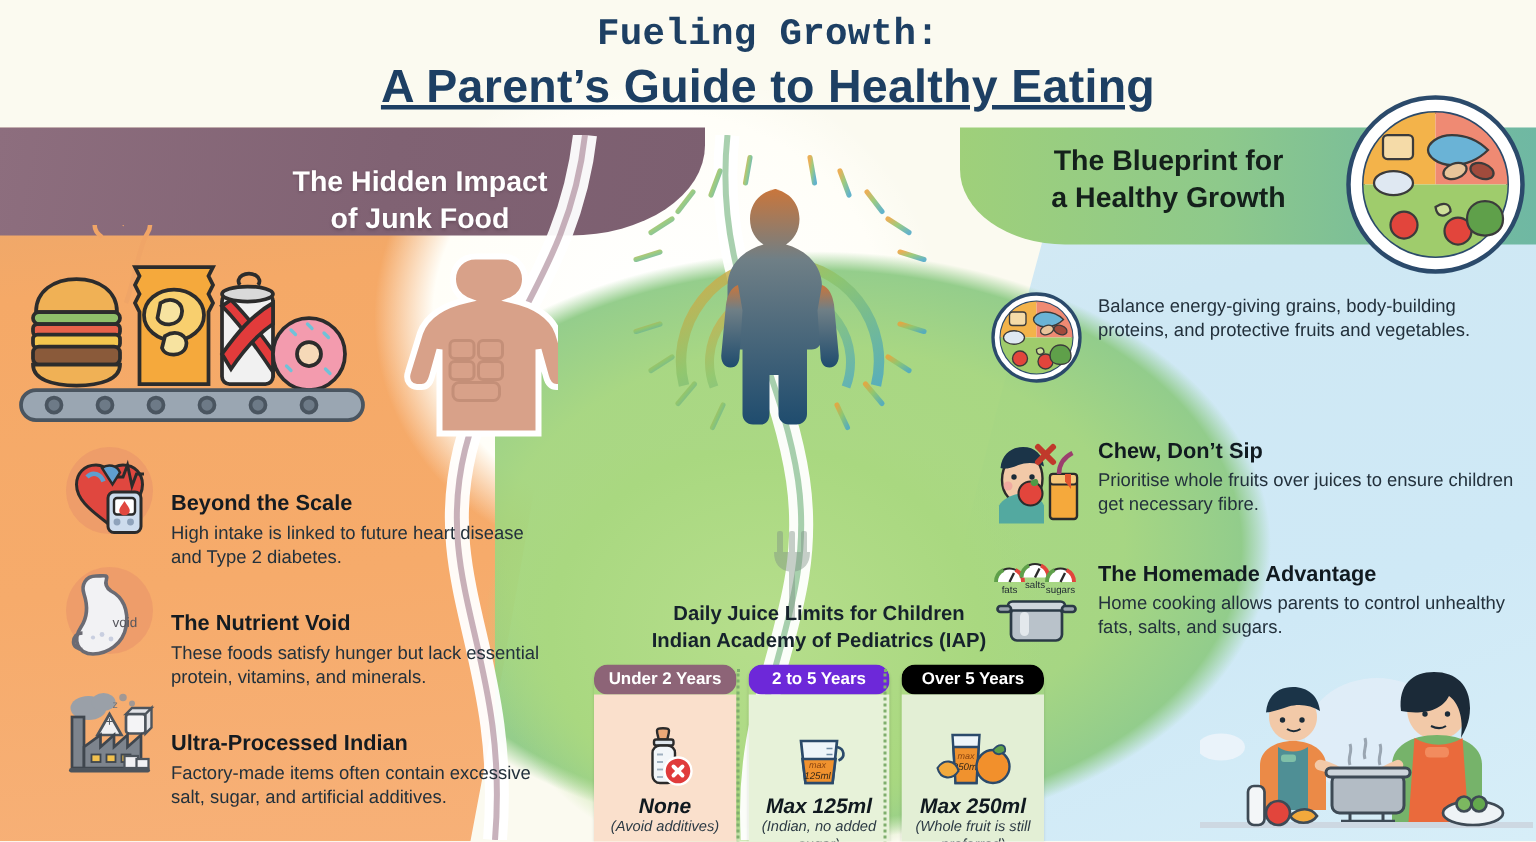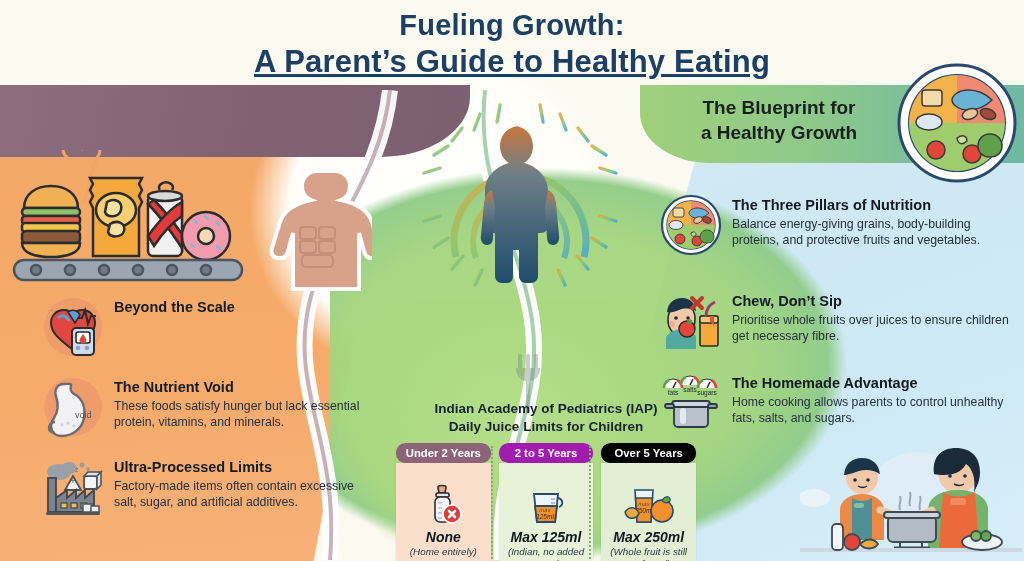--- a/index.html
+++ b/index.html
@@ -52,58 +52,58 @@
   }
   .sep-ribbon {
     position: absolute; left: 270px; top: 90px; width: 340px; height: 470px;
   }
 
   
   .title-wrap {
     position: absolute; left: 0; top: 8px; width: 1024px; text-align: center;
     z-index: 30;
   }
-  .title-l1 { font-size: 29px; font-weight: bold; color: #1d3f63; letter-spacing: .2px; line-height: 1.22; }
+  .title-l1 { font-size: 25px; font-weight: bold; color: #1d3f63; letter-spacing: .2px; line-height: 1.22; font-family: Liberation Mono, monospace; }
   .title-l2 { font-size: 31px; font-weight: bold; color: #1d3f63; letter-spacing: .2px; line-height: 1.22; text-decoration: underline; }
 
   
   .head-left {
     position: absolute; left: 150px; top: 110px; width: 260px; text-align: center;
     color: #ffffff; font-size: 19px; font-weight: bold; line-height: 1.3; z-index: 25;
     text-shadow: 0 1px 2px rgba(60,40,55,.35);
   }
   .head-right {
     position: absolute; left: 664px; top: 96px; width: 230px; text-align: center;
     color: #14201b; font-size: 19px; font-weight: bold; line-height: 1.3; z-index: 25;
   }
 
   
   .item { position: absolute; display: flex; align-items: flex-start; gap: 10px; z-index: 22; }
   .item-ic { flex: 0 0 auto; width: 62px; height: 62px; position: relative; }
   .item-txt { padding-top: 2px; }
   .item-h { font-size: 14.5px; font-weight: bold; color: #15202b; line-height: 1.25; margin-bottom: 2px; }
   .item-b { font-size: 12.3px; color: #23313c; line-height: 1.33; }
-  .left-items .item-h { color: #141b21; }
+  .left-items .item-h { color: #141b21; margin-top: 29px; }
   .right-items .item-h { color: #111a20; }
 
   .it-l1 { left: 42px; top: 296px; width: 320px; }
   .it-l2 { left: 42px; top: 376px; width: 320px; }
   .it-l3 { left: 42px; top: 456px; width: 320px; }
   .it-r1 { left: 660px; top: 194px; width: 360px; }
   .it-r2 { left: 660px; top: 290px; width: 360px; }
   .it-r3 { left: 660px; top: 372px; width: 360px; }
 
   
   .iap { position: absolute; left: 396px; top: 400px; width: 300px; z-index: 26; }
   .iap-title { text-align: center; font-size: 13.5px; font-weight: bold; color: #16222c; line-height: 1.3; margin-bottom: 8px; }
   .iap-cols { display: flex; gap: 8px; }
   .iap-col { flex: 1 1 0; border-radius: 9px; overflow: hidden; box-shadow: 0 1px 2px rgba(0,0,0,.12); }
   .iap-col-head { font-size: 11.3px; font-weight: bold; color: #fff; text-align: center; padding: 4px 2px; border-radius: 9px; }
   .c1 .iap-col-head { background: #8d6477; }
-  .c2 .iap-col-head { background: #a21caf; }
+  .c2 .iap-col-head { background: #6d28d9; }
   .c3 .iap-col-head { background: #000000; }
   .iap-col-body { text-align: center; padding: 20px 4px 8px; min-height: 92px; font-style: italic; }
   .c1 .iap-col-body { background: #fae0cc; }
   .c2 .iap-col-body { background: #e7f2d9; }
   .c3 .iap-col-body { background: #e3efd5; }
   .iap-val { font-size: 14px; font-weight: bold; color: #10191f; margin-top: 2px; }
   .iap-sub { font-size: 9.8px; color: #2c3a44; line-height: 1.22; margin-top: 1px; }
   .iap-ic { height: 44px; display: flex; align-items: center; justify-content: center; }
   .iap-sep { position: absolute; top: 46px; bottom: 4px; width: 0; border-left: 2px dotted #7fae6d; }
 
@@ -188,20 +188,24 @@
 
   <svg class="fork-art" viewBox="0 0 60 64">
     <g fill="#7d8f85" opacity=".85">
       <rect x="26" y="4" width="4" height="16" rx="1.5"></rect>
       <rect x="18" y="4" width="4" height="16" rx="1.5"></rect>
       <rect x="34" y="4" width="4" height="16" rx="1.5"></rect>
       <path d="M16 18 c0 8 4 12 10 13 l0 31 c0 1.6 1.4 2.6 2 2.6 .6 0 2-1 2-2.6 l0-31 c6-1 10-5 10-13 z"></path>
     </g>
   </svg>
 
+  <div class="head-left">
+    <div>The Hidden Impact</div>
+    <div>of Junk Food</div>
+  </div>
 
   <svg class="junk-art" viewBox="0 0 240 135">
     <path d="M60 8 c-14-10 6-22 14-10 6-12 24-4 16 8 -6 10-8 30-14 46" fill="none" stroke="#f0a567" stroke-width="3"></path>
 
     <g stroke="#2c2c2c" stroke-width="2.5">
       <path d="M16 58 c0-14 12-22 27-22 15 0 27 8 27 22 z" fill="#f0b155"></path>
       <rect x="14" y="58" width="58" height="8" rx="4" fill="#8fc06a"></rect>
       <rect x="14" y="66" width="58" height="8" rx="3" fill="#e8624a"></rect>
       <rect x="14" y="73" width="58" height="9" rx="3" fill="#f3c64e"></rect>
       <rect x="14" y="81" width="58" height="12" rx="4" fill="#8a5a3a"></rect>
@@ -271,20 +275,21 @@
         <path d="M16 22 c4-4 9-2 11 3" fill="none" stroke="#5f9fd0" stroke-width="3"></path>
         <polyline points="36,22 40,22 43,14 46,28 49,20 54,20" fill="none" stroke="#2b2b2b" stroke-width="2"></polyline>
         <rect x="30" y="32" width="22" height="27" rx="4" fill="#cddced" stroke="#2b2b2b" stroke-width="2"></rect>
         <rect x="34" y="36" width="14" height="11" rx="2" fill="#ffffff" stroke="#2b2b2b" stroke-width="1.6"></rect>
         <path d="M41 38 c2 3 3.5 5 3.5 6.3 0 2-1.6 3.2-3.5 3.2 -1.9 0-3.5-1.2-3.5-3.2 0-1.3 1.5-3.3 3.5-6.3 z" fill="#e0473f"></path>
         <circle cx="36" cy="52" r="2.3" fill="#8fa3bb"></circle>
           <circle cx="45" cy="52" r="2.3" fill="#8fa3bb"></circle>
       </svg>
       <div class="item-txt">
         <div class="item-h">Beyond the Scale</div>
+        <div class="item-b">High intake is linked to future heart disease and Type 2 diabetes.</div>
       </div>
     </div>
 
     <div class="item it-l2">
       <svg class="item-ic" viewBox="0 0 62 62">
         <circle cx="31" cy="31" r="29" fill="#e8926a" opacity=".55"></circle>
         <path d="M22 8 c-7 0-10 6-8 12 3 9 2 16-2 22 -6 9-2 18 8 18 10 0 20-7 22-18 2-11-2-20-10-24 -3-2-4-5-3-8 1-3-2-2-7-2 z" fill="#f2f2f4" stroke="#6b6b73" stroke-width="2.4"></path>
         <path d="M13 46 c-4 0-6 3-6 6 0 3 3 5 6 5" fill="none" stroke="#6b6b73" stroke-width="2.4"></path>
         <text x="33" y="42" font-family="Liberation Sans, sans-serif" font-size="9" fill="#55555c">void</text>
         <g fill="#c9cfe0">
@@ -323,21 +328,21 @@
             <rect x="29" y="47" width="6" height="5"></rect>
             <rect x="39" y="47" width="6" height="5"></rect>
         </g>
         <g fill="#f1f1f4" stroke="#4d545c" stroke-width="1.5">
           <rect x="41" y="48" width="9" height="8"></rect>
             <rect x="49" y="50" width="8" height="6"></rect>
         </g>
         <rect x="4" y="56" width="54" height="3" rx="1.5" fill="#4d545c"></rect>
       </svg>
       <div class="item-txt">
-        <div class="item-h">Ultra-Processed Limits</div>
+        <div class="item-h">Ultra-Processed Indian</div>
         <div class="item-b">Factory-made items often contain excessive salt, sugar, and artificial additives.</div>
       </div>
     </div>
   </div>
 
   <div class="head-right">
     <div>The Blueprint for</div>
     <div>a Healthy Growth</div>
   </div>
 
@@ -375,21 +380,20 @@
           <circle cx="20" cy="45" r="5" fill="#e2453c"></circle>
           <path d="M37 14 c6 0 10 3 12 5 -2 2-6 5-12 5 -5 0-8-3-8-5 0-2 3-5 8-5 z" fill="#6ab3d6"></path>
           <ellipse cx="38" cy="26" rx="4.5" ry="3" fill="#e8c49a" transform="rotate(-20 38 26)"></ellipse>
           <ellipse cx="47" cy="26" rx="4.5" ry="3" fill="#a14b3c" transform="rotate(20 47 26)"></ellipse>
           <circle cx="37" cy="47" r="5" fill="#e2453c"></circle>
           <path d="M47 36 c5 0 7 4 7 7 0 4-3 6-7 6 -4 0-7-2-7-6 0-3 2-7 7-7 z" fill="#5fa04a"></path>
           <path d="M31 39 c3-2 5-1 5 2 -2 2-5 2-5-2 z" fill="#cfe09a"></path>
         </g>
       </svg>
       <div class="item-txt">
-        <div class="item-h">The Three Pillars of Nutrition</div>
         <div class="item-b">Balance energy-giving grains, body-building proteins, and protective fruits and vegetables.</div>
       </div>
     </div>
 
     <div class="item it-r2">
       <svg class="item-ic" viewBox="0 0 62 62">
         <path d="M8 30 c0-10 6-17 14-17 8 0 13 7 13 16 0 10-6 17-13 17 -8 0-14-7-14-16 z" fill="#f2c9a8" stroke="#2b2b2b" stroke-width="1.6"></path>
         <path d="M7 22 c1-10 8-14 15-14 8 0 13 5 14 13 -5-3-12-3-17-1 -5 2-9 3-12 2 z" fill="#1b3448"></path>
         <circle cx="16" cy="28" r="1.8" fill="#1b2b38"></circle>
           <circle cx="28" cy="28" r="1.8" fill="#1b2b38"></circle>
@@ -490,22 +494,22 @@
       <circle cx="52" cy="94" r="8" fill="#e2453c"></circle>
       <path d="M60 96 c6-6 14-6 18 0 -4 6-14 6-18 0 z" fill="#f2a93c"></path>
       <ellipse cx="182" cy="94" rx="20" ry="8" fill="#eef3f6"></ellipse>
       <circle cx="176" cy="88" r="5" fill="#7cb860"></circle>
         <circle cx="186" cy="88" r="5" fill="#63a84d"></circle>
     </g>
   </svg>
 
   <div class="iap">
     <div class="iap-title">
+      <div>Daily Juice Limits for Children</div>
       <div>Indian Academy of Pediatrics (IAP)</div>
-      <div>Daily Juice Limits for Children</div>
     </div>
     <div class="iap-cols">
 
       <div class="iap-col c1">
         <div class="iap-col-head">Under 2 Years</div>
         <div class="iap-col-body">
           <div class="iap-ic">
             <svg width="42" height="42" viewBox="0 0 42 42">
               <g stroke="#2b2b2b" stroke-width="1.6">
                 <path d="M16 3 c0-2 8-2 8 0 0 3-1 4-1 6 l-6 0 c0-2-1-3-1-6 z" fill="#eba877"></path>
@@ -519,21 +523,21 @@
                 </g>
               </g>
               <circle cx="30" cy="30" r="9" fill="#e03b3b" stroke="#fff" stroke-width="1.6"></circle>
               <g stroke="#fff" stroke-width="2.6" stroke-linecap="round">
                 <line x1="27" y1="27" x2="33" y2="33"></line>
                   <line x1="33" y1="27" x2="27" y2="33"></line>
               </g>
             </svg>
           </div>
           <div class="iap-val">None</div>
-          <div class="iap-sub">(Home entirely)</div>
+          <div class="iap-sub">(Avoid additives)</div>
         </div>
       </div>
 
       <div class="iap-col c2">
         <div class="iap-col-head">2 to 5 Years</div>
         <div class="iap-col-body">
           <div class="iap-ic">
             <svg width="44" height="42" viewBox="0 0 44 42">
               <g stroke="#2b4a6b" stroke-width="1.8">
                 <path d="M10 10 l24 0 -3 28 -18 0 z" fill="#eef5fa"></path>

